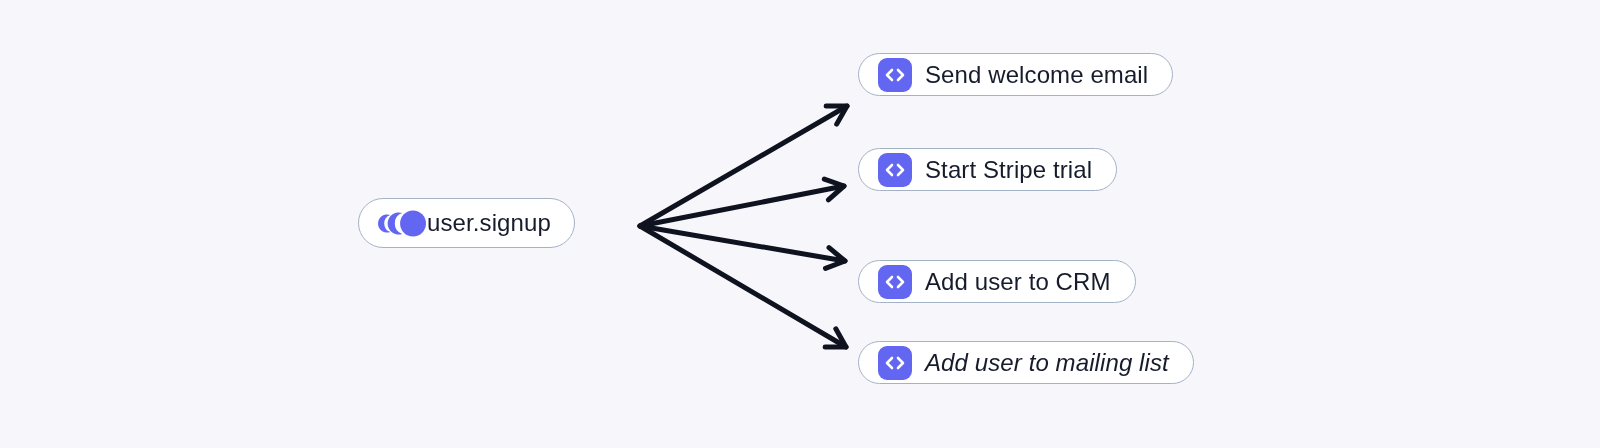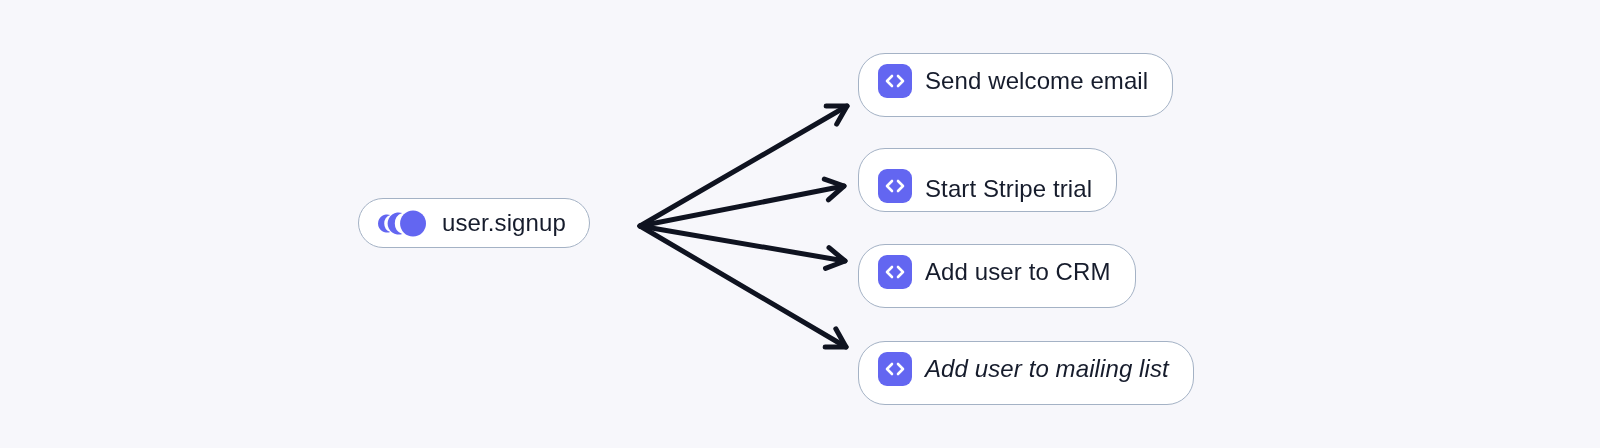--- a/index.html
+++ b/index.html
@@ -53,34 +53,34 @@
     font-weight: 500;
     color: var(--node-text);
     letter-spacing: 0.1px;
   }
   .event-node {
     left: 358px;
     top: 198px;
     height: 50px;
     border-radius: 25px;
     padding: 0 23px 0 19px;
-    gap: 16px;
+    gap: 1px;
   }
   .event-icon { display: block; }
   .event-icon .shape { fill: var(--accent, #6366f1); }
   .fn-node {
     left: 858px;
-    height: 64px;
+    height: 43px;
     border-radius: 27px;
-    padding: 0 24px 8px 19px;
+    padding: 0 24px 0 19px;
     gap: 13px;
   }
   .fn-0 { top: 53px; }
-  .fn-1 { top: 148px; align-items: flex-end; }
-  .fn-2 { top: 244px; align-items: center; }
+  .fn-1 { top: 148px; }
+  .fn-2 { top: 260px; align-items: center; }
   .fn-3 { top: 341px; font-style: italic; }
   .code-badge {
     width: 34px;
     height: 34px;
     border-radius: 9px;
     background: var(--accent, #6366f1);
     display: inline-flex;
     align-items: center;
     justify-content: center;
     flex: 0 0 auto;

